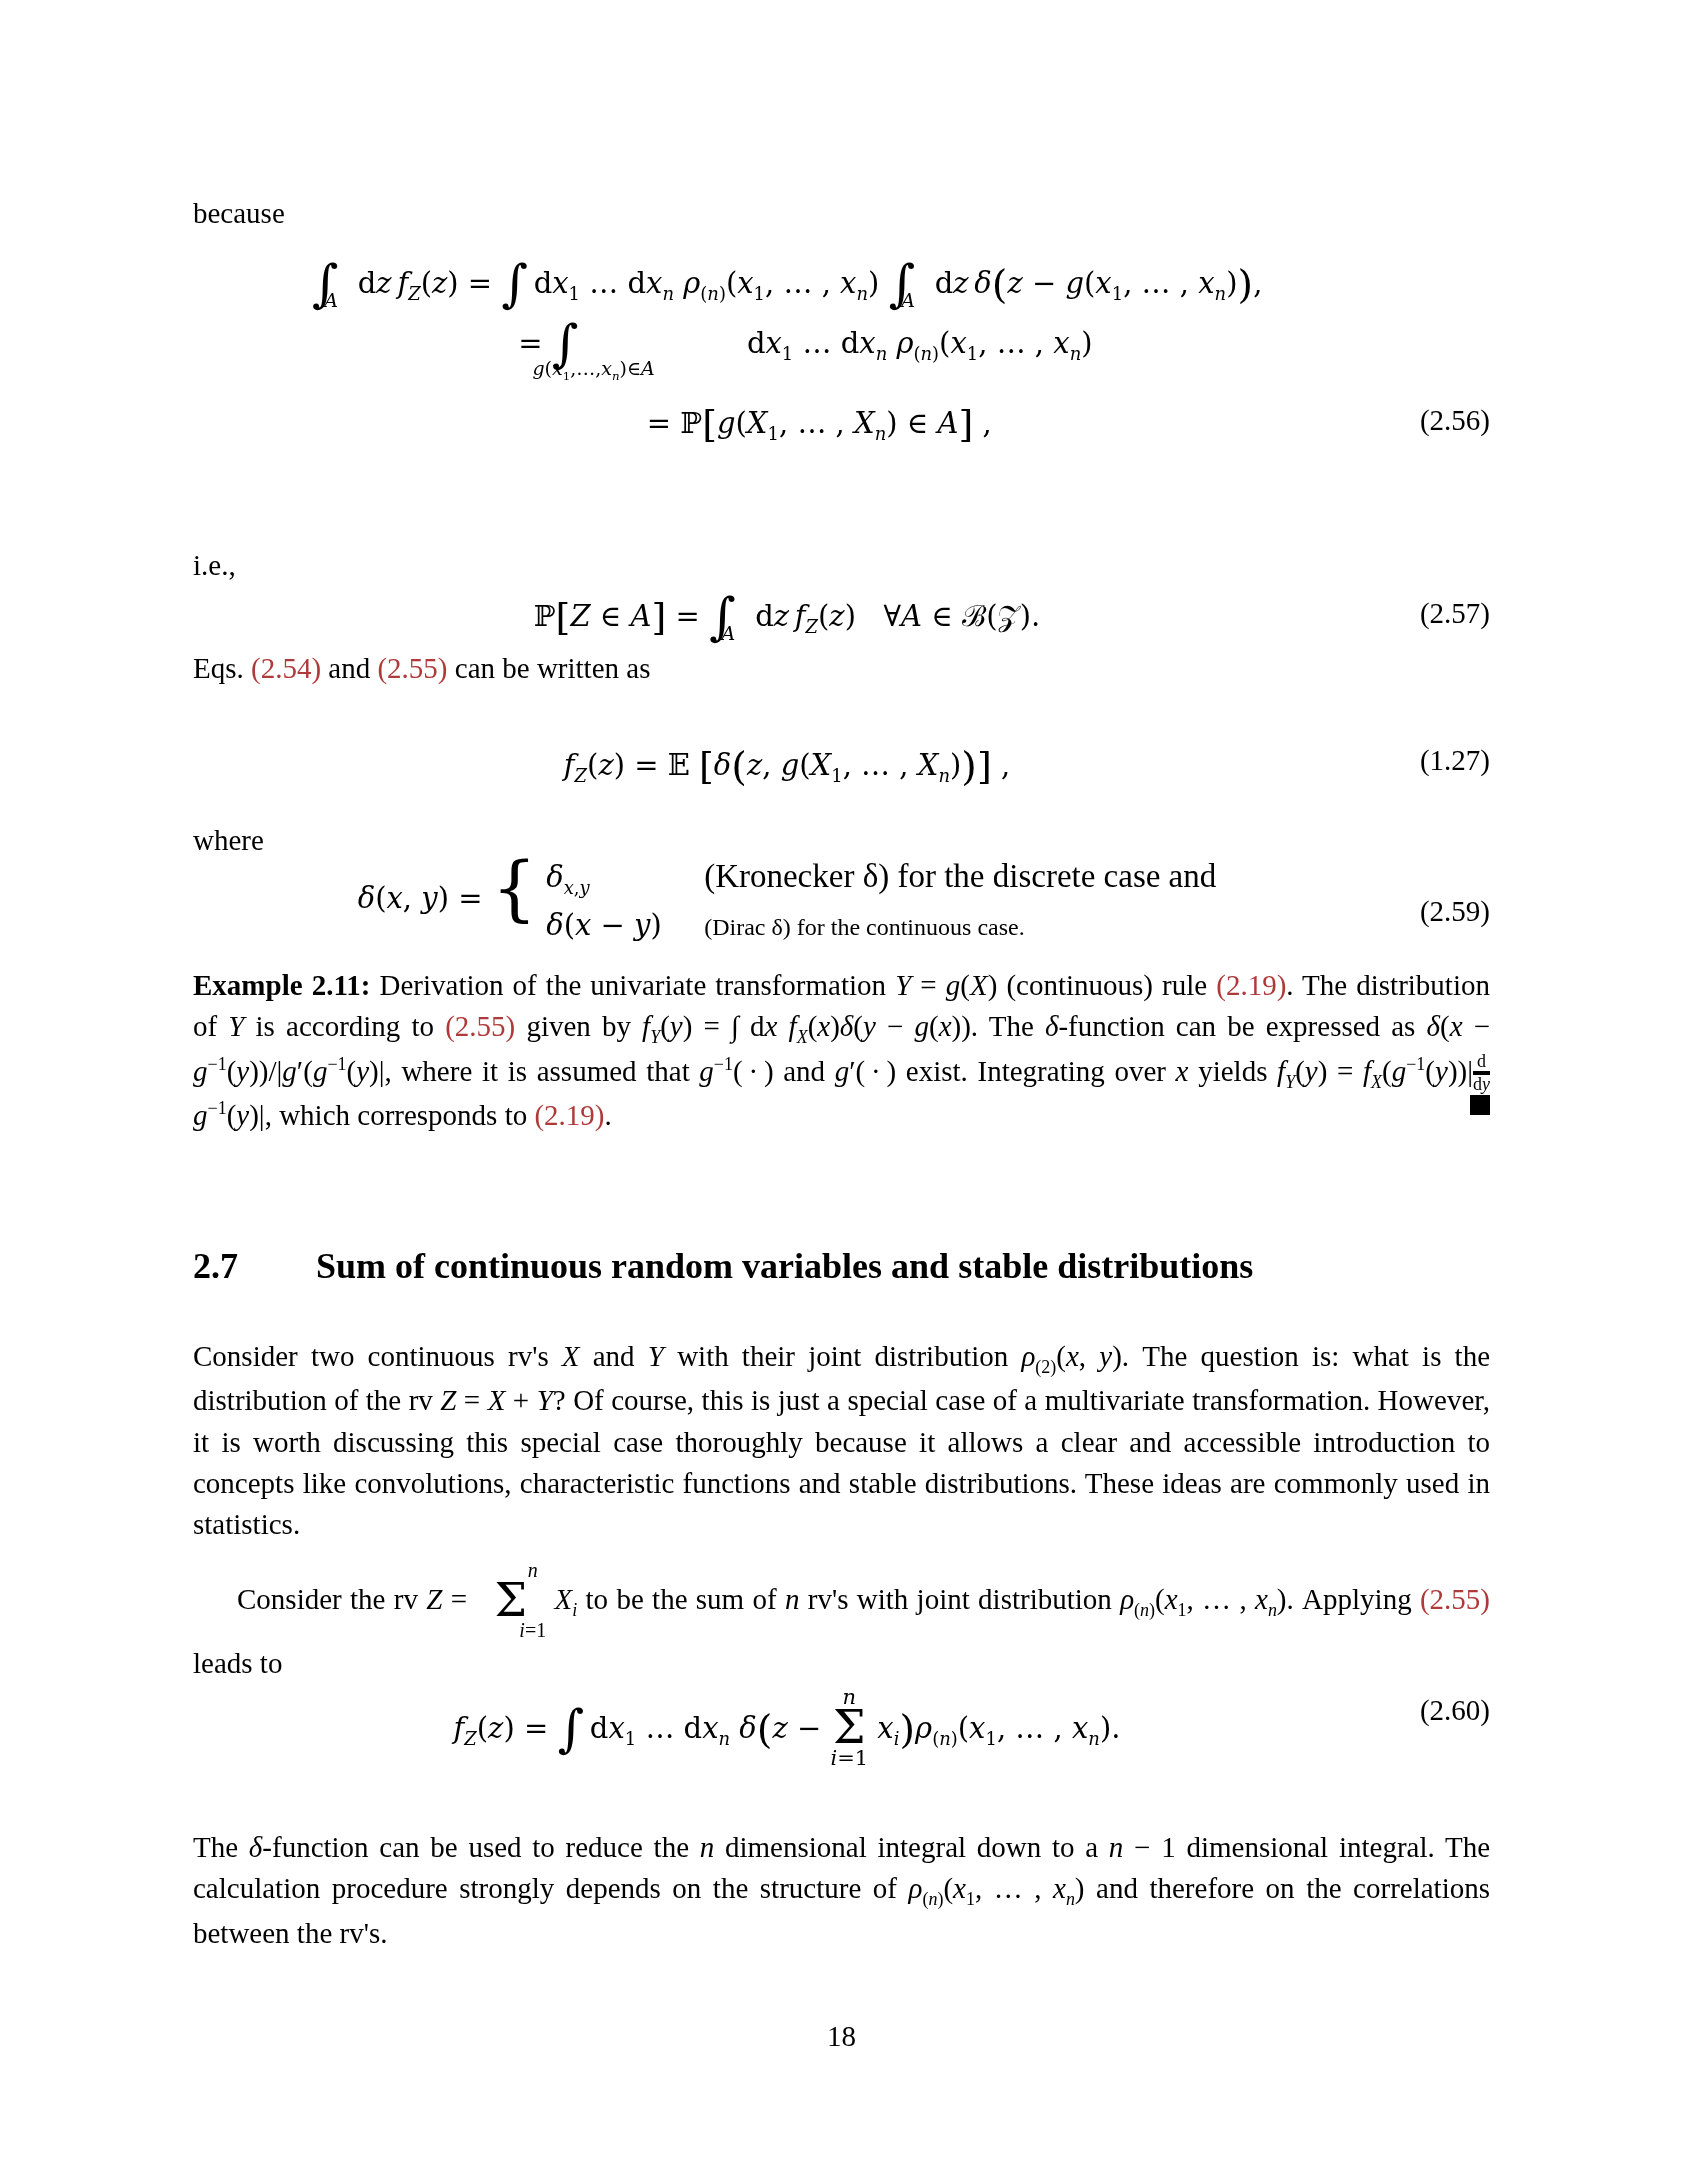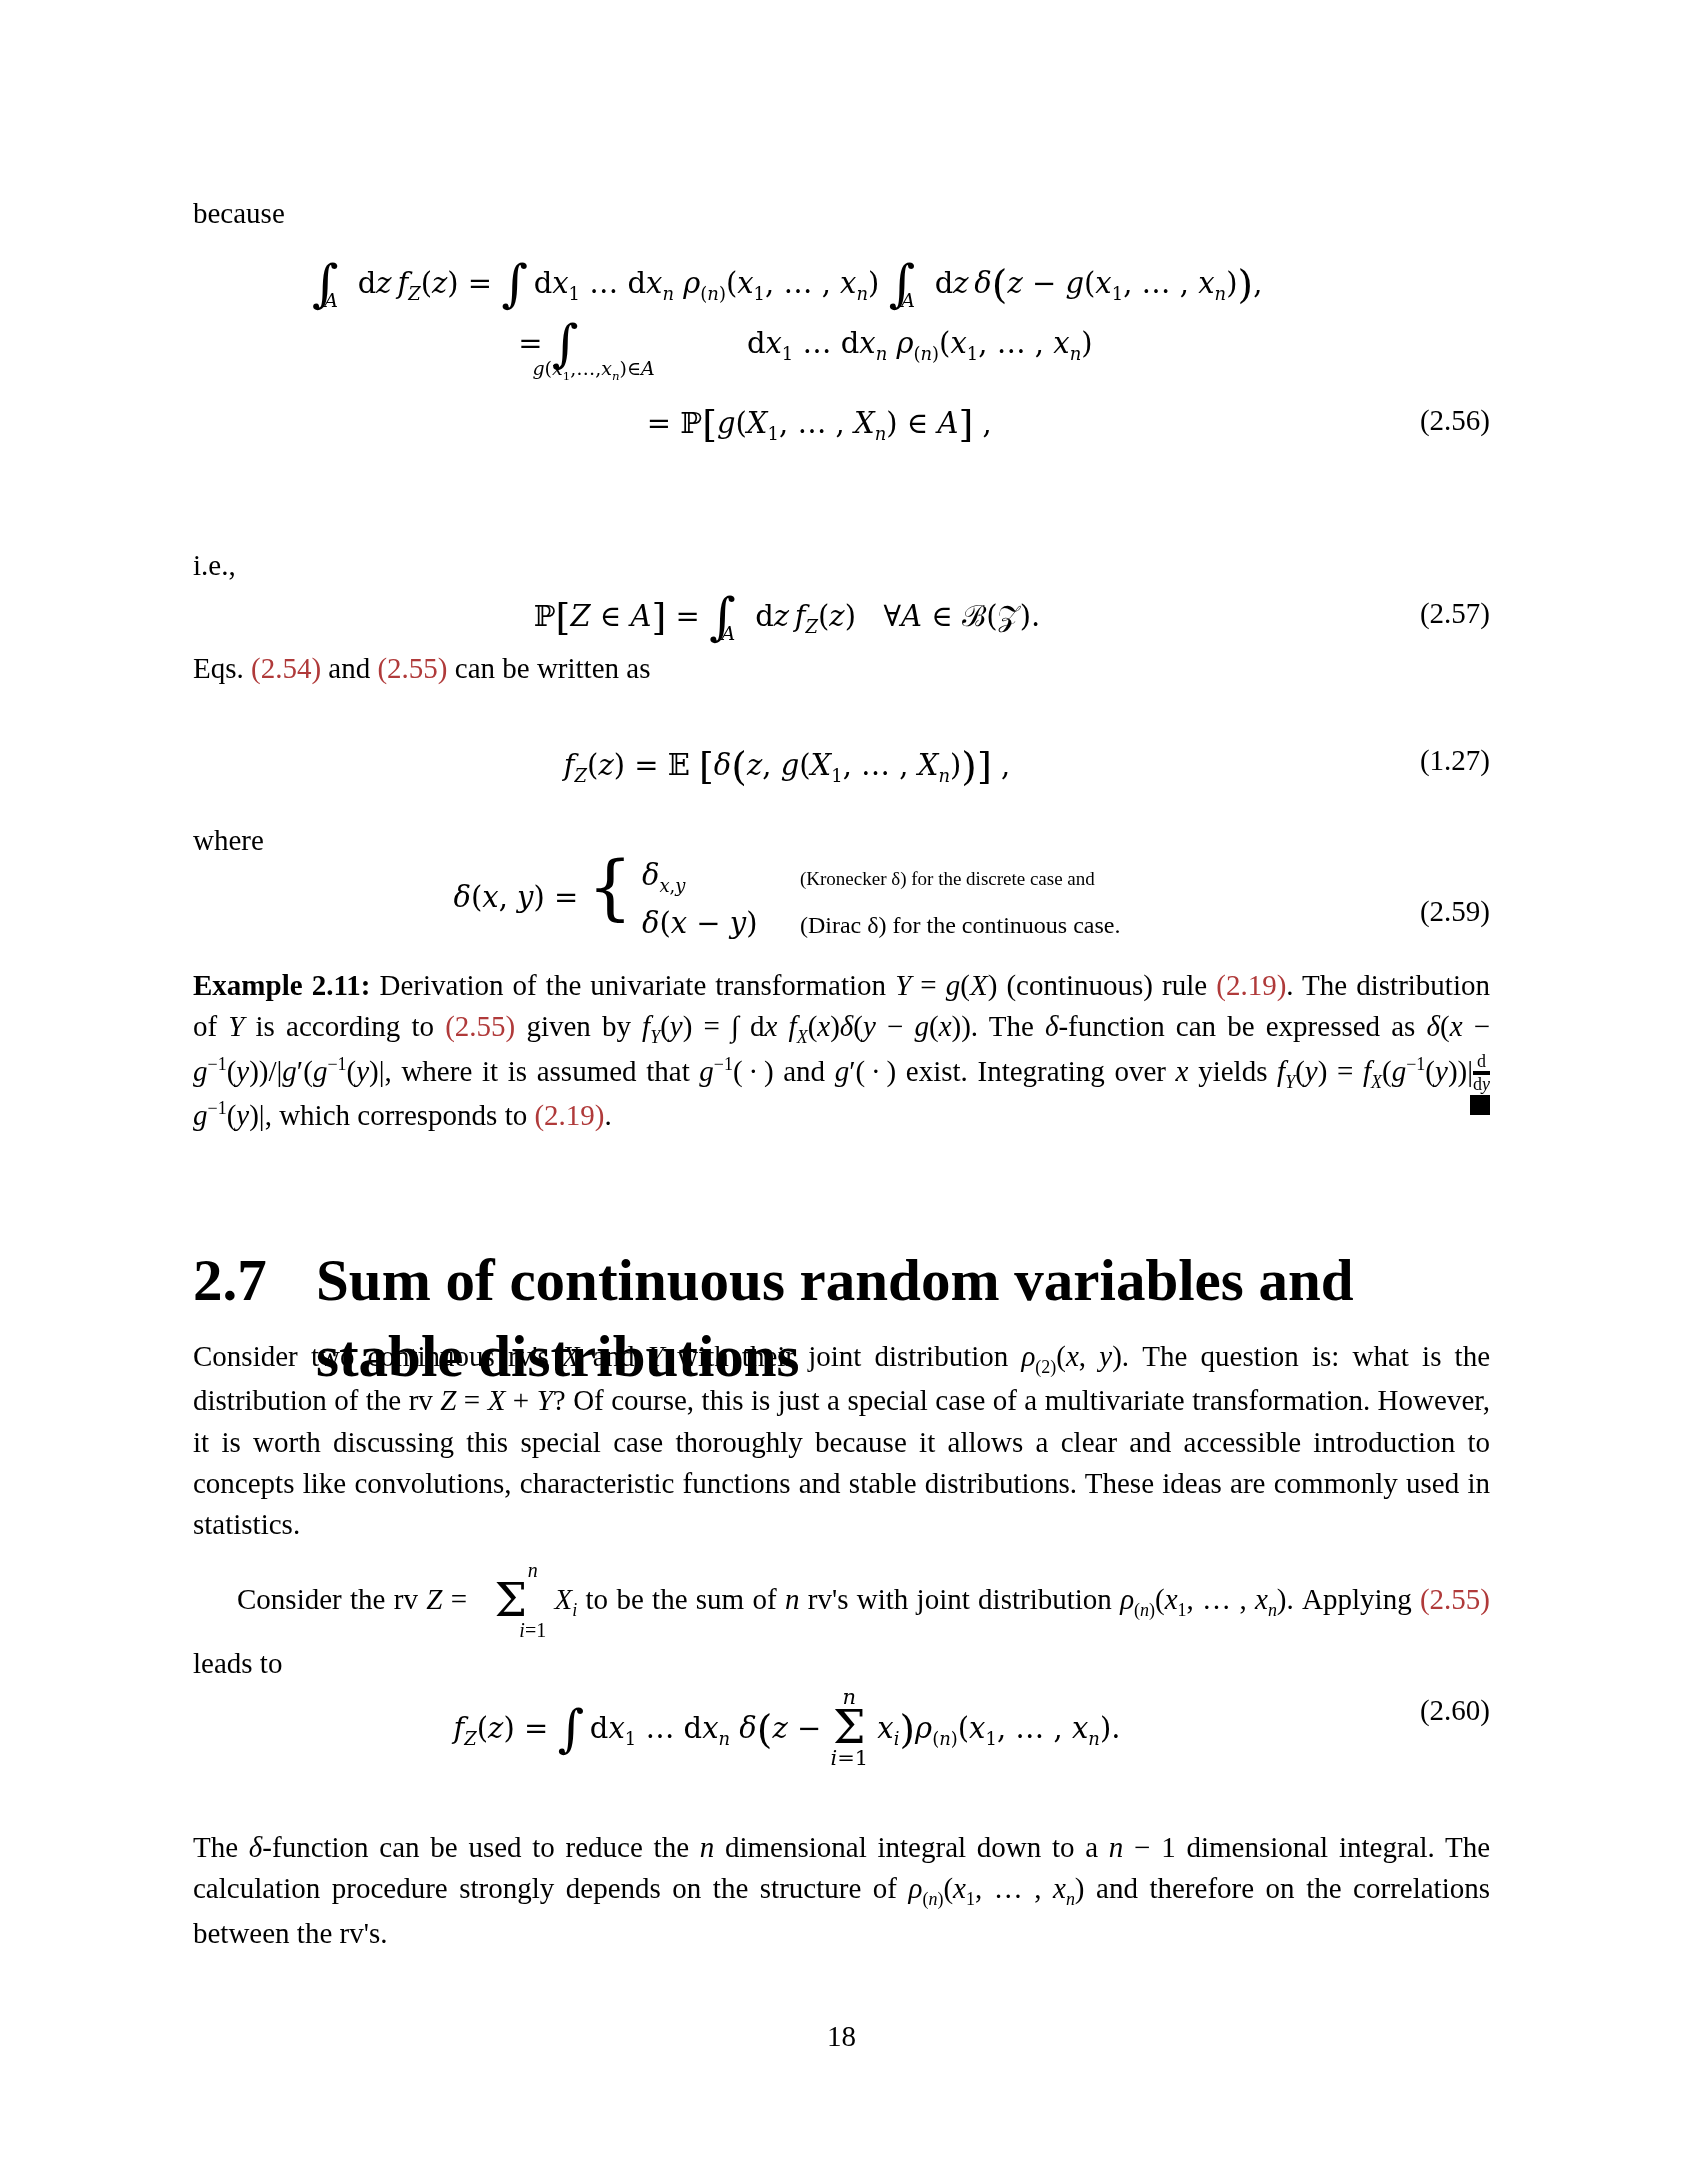--- a/index.html
+++ b/index.html
@@ -121,21 +121,21 @@
   }
   .caseline {
     display: flex;
     align-items: baseline;
     padding: 5px 0;
   }
   .caseline .lhs { width: 158px; }
   h2.section {
     font-family: "Liberation Serif", serif;
     font-weight: bold;
-    font-size: 59px;
+    font-size: 36px;
     line-height: 1.28;
     margin: 55px 0 26px 0;
     display: flex;
     align-items: flex-start;
   }
   h2.section .num { width: 123px; flex: 0 0 auto; }
   h2.section .ttl { flex: 1 1 auto; }
   .qed {
     display: inline-block;
     width: 20px;
@@ -227,21 +227,21 @@
 
   <div class="mathrow" style="position:absolute; top:853px; left:0; width:1297px;">
     <div class="mathbody">
       <span class="math">
         <i>δ</i>(<i>x</i>, <i>y</i>) =
         <span class="cases">
           <span class="brace">{</span>
           <span class="caselines">
             <span class="caseline">
               <span class="lhs"><i>δ</i><sub class="s"><i>x</i>,<i>y</i></sub></span>
-              <span style="font-family:'Liberation Serif', serif; font-style:normal; font-size:19px;">(Kronecker δ) for the discrete case and</span>
+              <span style="font-family:'Liberation Serif', serif; font-style:normal; font-size:33px;">(Kronecker δ) for the discrete case and</span>
             </span>
             <span class="caseline">
               <span class="lhs"><i>δ</i>(<i>x</i> − <i>y</i>)</span>
               <span style="font-family:'Liberation Serif', serif; font-style:normal; font-size:24px;">(Dirac δ) for the continuous case.</span>
             </span>
           </span>
         </span>
       </span>
     </div>
     <div class="tag" style="padding-top:42px;">(2.59)</div>

